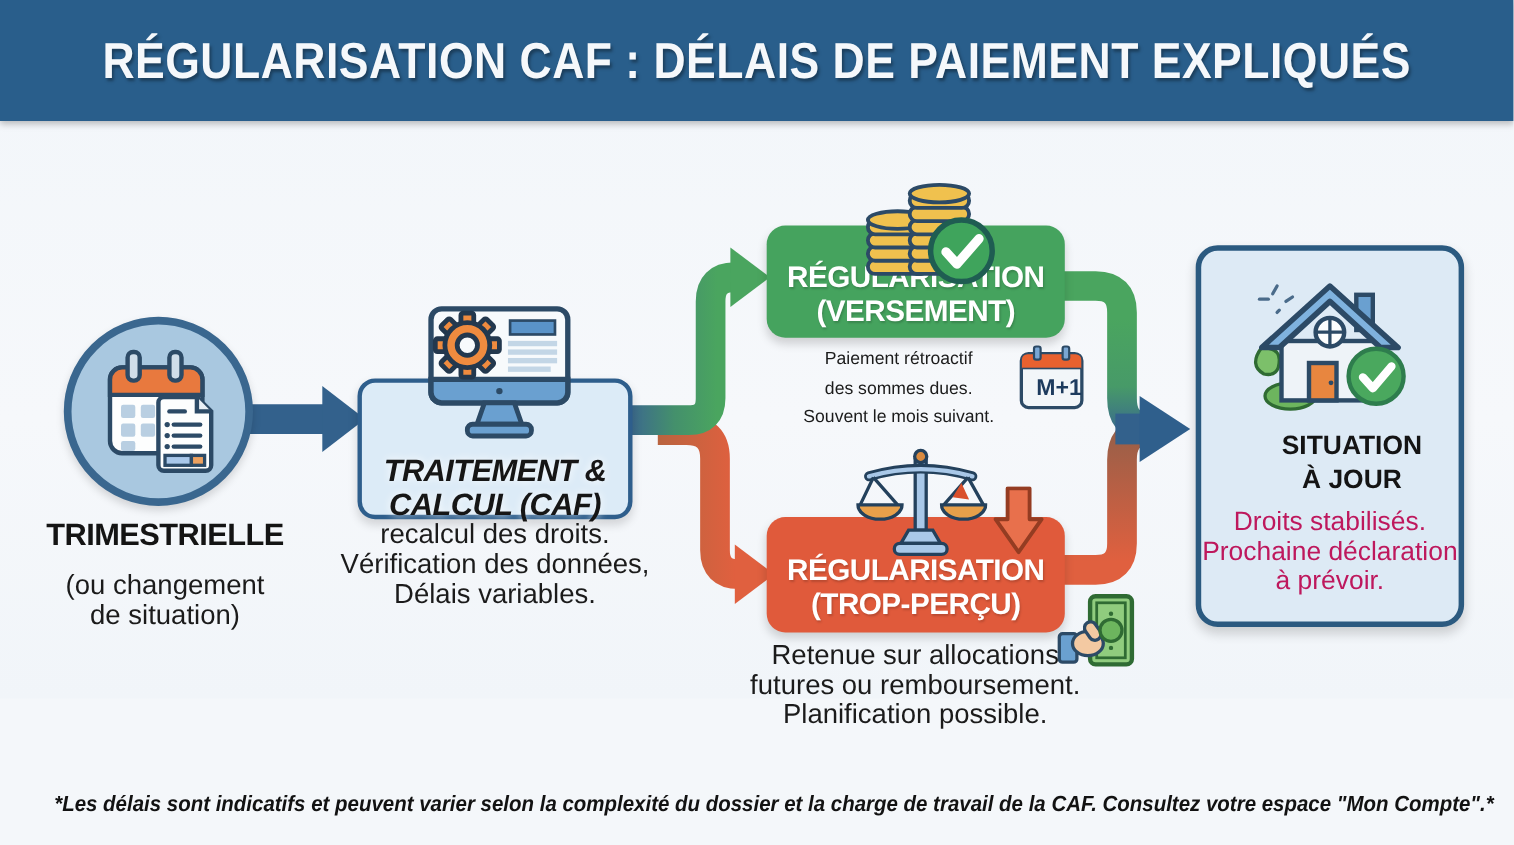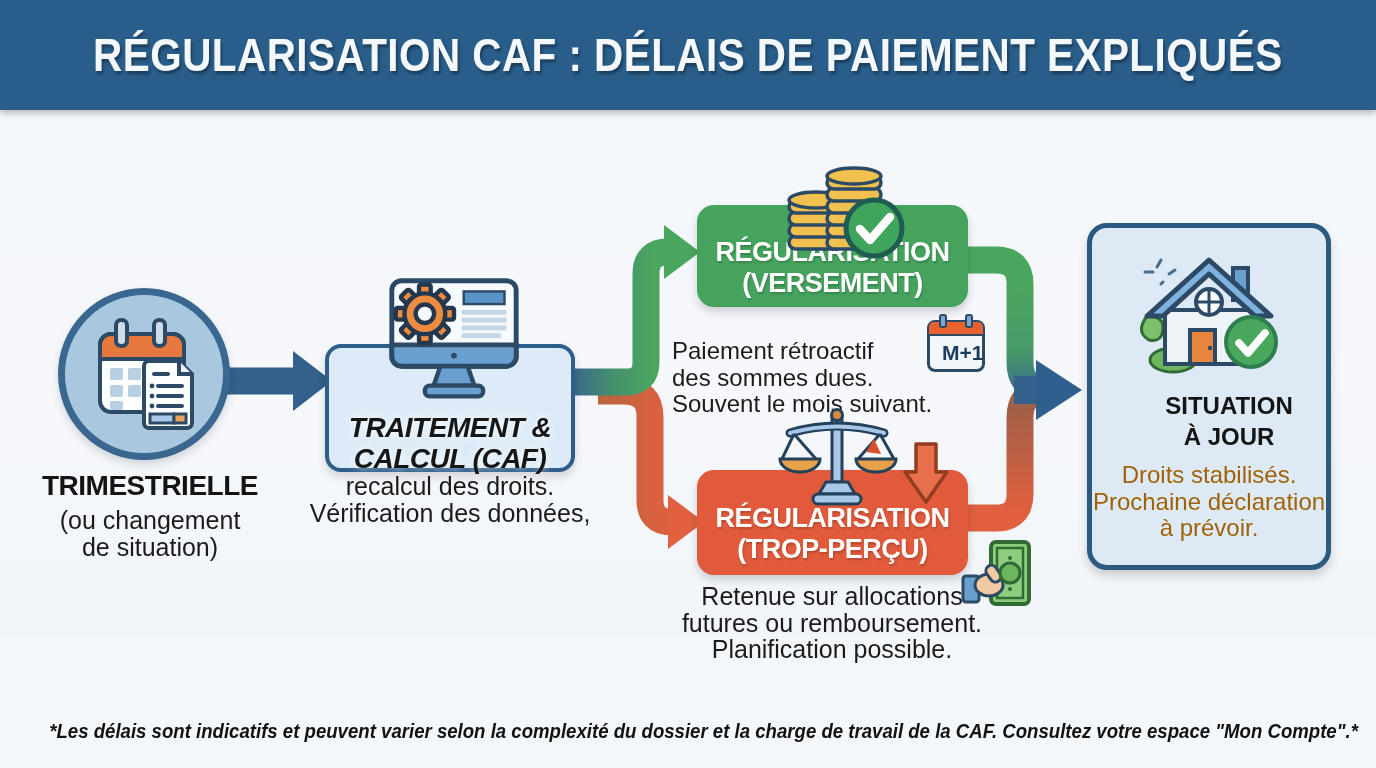--- a/index.html
+++ b/index.html
@@ -12,42 +12,42 @@
   .header h1 { color:#f5f8fb; font-size:46px; font-weight:bold; letter-spacing:.5px; white-space:nowrap; transform:scaleX(.88); transform-origin:center; text-shadow:2px 3px 3px rgba(0,0,0,.35); }
 
   
   #arrows { position:absolute; left:0; top:0; z-index:0; }
 
   
   .circle-node { position:absolute; left:58px; top:288px; width:172px; height:172px; border-radius:50%; background:#a9c8e0; border:7px solid #3a678f; z-index:1; display:flex; align-items:center; justify-content:center; box-shadow:0 4px 8px rgba(0,0,0,.15); }
 
   .decl-text { position:absolute; left:10px; top:470px; width:280px; text-align:center; z-index:1; }
   .decl-title { font-size:28px; font-weight:bold; color:#141414; line-height:31px; letter-spacing:-.5px; }
-  .decl-sub { font-size:25px; color:#1b1b1b; line-height:27px; margin-top:6px; }
+  .decl-sub { font-size:25px; color:#1b1b1b; line-height:27px; margin-top:18px; }
   .decl-note { font-size:25px; font-style:italic; color:#2e4a5e; margin-top:9px; }
 
   
   .box-traitement { position:absolute; left:325px; top:344px; width:250px; height:128px; background:#dcebf7; border:4px solid #2e5e8c; border-radius:16px; z-index:1; box-shadow:0 5px 9px rgba(0,0,0,.14);font-style:italic; }
   .box-traitement .title { position:absolute; left:0; right:0; top:64px; text-align:center; font-size:28px; font-weight:bold; color:#161616; line-height:31px; letter-spacing:-.5px; text-shadow:0 0 8px rgba(255,255,255,.95); }
   .traitement-desc { position:absolute; left:300px; top:473px; width:300px; text-align:center; font-size:25px; color:#1b1b1b; line-height:27px; z-index:1; }
 
   
   .box-green { position:absolute; left:697px; top:205px; width:271px; height:102px; background:#45a35e; border-radius:17px; z-index:1; box-shadow:0 5px 9px rgba(0,0,0,.16); }
   .box-red { position:absolute; left:697px; top:470px; width:271px; height:105px; background:#e05a3b; border-radius:17px; z-index:1; box-shadow:0 5px 9px rgba(0,0,0,.16); }
   .box-green .title, .box-red .title { position:absolute; left:0; right:0; text-align:center; color:#fff; font-weight:bold; font-size:27px; line-height:31px; letter-spacing:-.5px; text-shadow:1px 2px 2px rgba(0,0,0,.18); }
   .box-green .title { top:32px; }
   .box-red .title { top:33px; }
 
-  .green-desc { position:absolute; left:672px; top:314px; width:290px; font-size:24px; color:#1b1b1b; line-height:26.5px; z-index:1;margin-top:24px; }
+  .green-desc { position:absolute; left:672px; top:314px; width:290px; text-align:center; font-size:16px; color:#1b1b1b; line-height:26.5px; z-index:1; }
   .red-desc { position:absolute; left:662px; top:583px; width:340px; text-align:center; font-size:25px; color:#1b1b1b; line-height:26.5px; z-index:1; }
 
   
   .box-situation { position:absolute; left:1087px; top:223px; width:244px; height:347px; background:#ddeaf5; border:5px solid #2b5a80; border-radius:20px; z-index:1; box-shadow:0 6px 10px rgba(0,0,0,.16); }
   .box-situation .title { position:absolute; left:16px; right:0; top:162px; text-align:center; font-size:24px; font-weight:bold; color:#141414; line-height:31px;padding-left:24px; }
-  .box-situation .desc { position:absolute; left:-12px; right:-12px; top:234px; text-align:center; font-size:24px; color:#a16207; line-height:26.5px; }
+  .box-situation .desc { position:absolute; left:-12px; right:-12px; top:234px; text-align:center; font-size:24px; color:#be185d; line-height:26.5px; }
 
   
   .icon-abs { position:absolute; z-index:2; }
   #icon-calendar-doc { left:88px; top:312px; width:120px; height:120px; }
   #icon-monitor { left:386px; top:276px; width:136px; height:128px; }
   #icon-coins { left:775px; top:148px; width:130px; height:116px; }
   #icon-scales { left:778px; top:406px; width:120px; height:102px; }
   #icon-down-arrow { left:903px; top:442px; width:46px; height:64px; }
   #icon-money-hand { left:960px; top:539px; width:74px; height:71px; }
   #icon-house { left:1133px; top:252px; width:152px; height:122px; }
@@ -198,20 +198,21 @@
         <circle cx="0" cy="0" r="21"></circle>
         <circle cx="0" cy="0" r="9.5" fill="#f7fafc"></circle>
       </g>
     </g>
     <path d="M56 92 h28 l7 20 H49 z" fill="#6aa0d0" stroke="#2c4a66" stroke-width="4.5"></path>
     <rect x="40" y="112" width="60" height="11" rx="5" fill="#6aa0d0" stroke="#2c4a66" stroke-width="4.5"></rect>
   </svg>
   <div class="traitement-desc">
     <div>recalcul des droits.</div>
     <div>Vérification des données,</div>
+    <div>Délais variables.</div>
   </div>
 
   <div class="box-green">
     <div class="title">
       <div>RÉGULARISATION</div>
       <div>(VERSEMENT)</div>
     </div>
   </div>
   <svg id="icon-coins" class="icon-abs" viewBox="0 0 130 116">
     <g stroke="#2c4a66" stroke-width="3.5" fill="#f0c14e">

